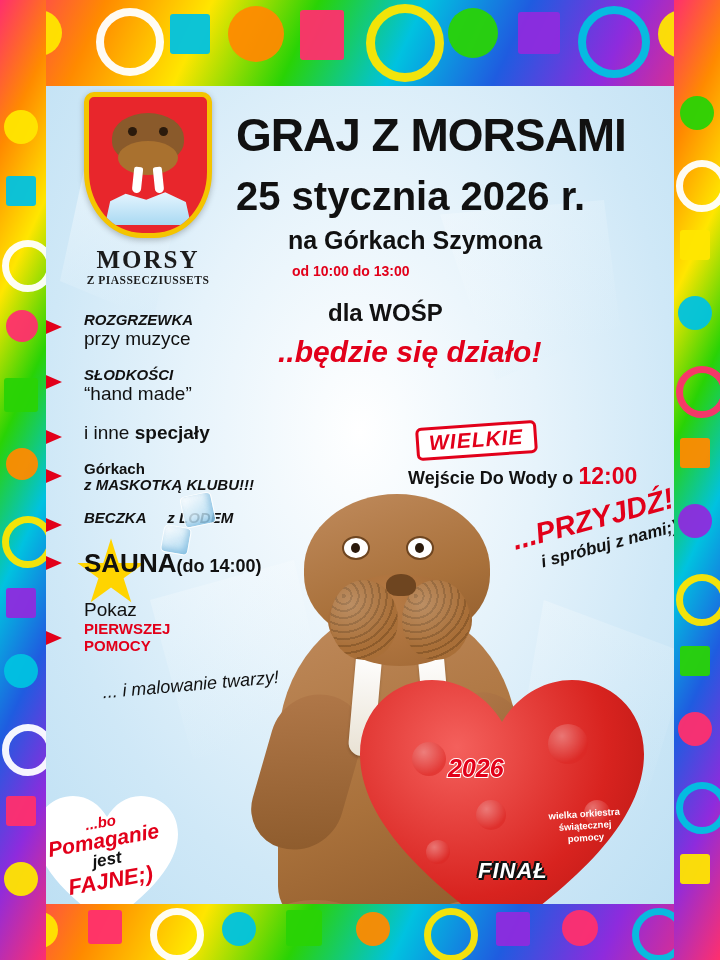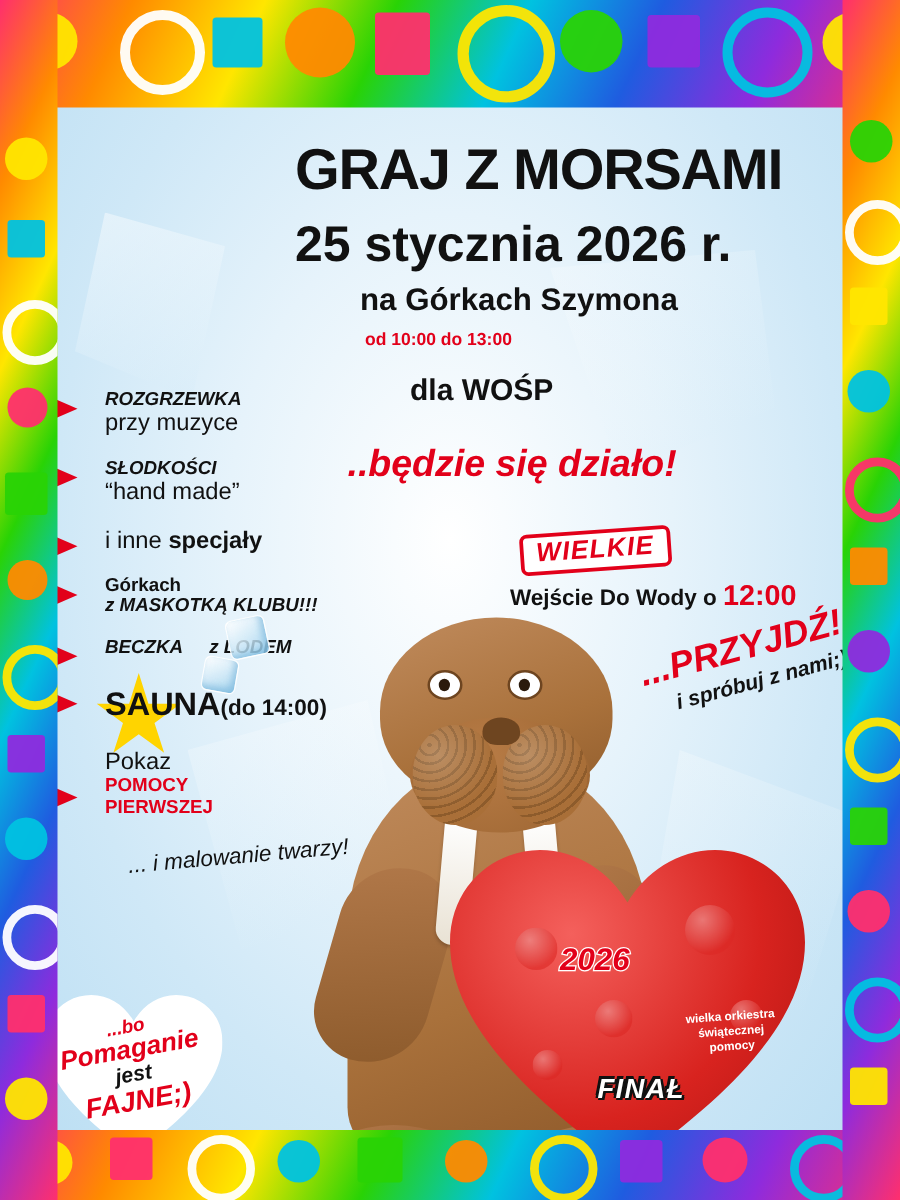--- a/index.html
+++ b/index.html
@@ -180,21 +180,21 @@
     color: #e2001a;
   }
   .h-for {
     margin-top: 20px;
     margin-left: 92px;
     font-size: 24px;
     font-weight: 700;
     color: #111;
   }
   .h-tag {
-    margin-top: 28px;
+    margin-top: 8px;
     margin-left: 42px;
     font-size: 30px;
     font-weight: 700;
     color: #e2001a;
     font-style: italic;
   }
 
   
   .wielkie-wrap {
     position: absolute;
@@ -551,20 +551,34 @@
 </head>
 <body>
 
 <div id="poster">
 
   <div class="ice" style="left:60px;top:170px;width:120px;height:150px;clip-path:polygon(20% 0,100% 18%,78% 100%,0 74%);"></div>
   <div class="ice" style="left:420px;top:200px;width:200px;height:180px;clip-path:polygon(10% 8%,92% 0,100% 70%,38% 100%);opacity:.3;"></div>
   <div class="ice" style="left:150px;top:560px;width:180px;height:200px;clip-path:polygon(0 20%,80% 0,100% 78%,24% 100%);opacity:.35;"></div>
   <div class="ice" style="left:520px;top:600px;width:170px;height:210px;clip-path:polygon(14% 0,100% 26%,72% 100%,0 66%);opacity:.3;"></div>
 
+  <div class="logo-wrap">
+    <div class="shield">
+      <div class="walrus-head">
+        <span class="walrus-eye l"></span>
+        <span class="walrus-eye r"></span>
+      </div>
+      <div class="walrus-snout"></div>
+      <div class="tusk l"></div>
+      <div class="tusk r"></div>
+      <div class="ice-block"></div>
+    </div>
+    <div class="logo-title">MORSY</div>
+    <div class="logo-sub">Z PIASSECZIUSSETS</div>
+  </div>
 
   <div class="headline">
     <div class="h-main">GRAJ Z MORSAMI</div>
     <div class="h-date">25 stycznia 2026 r.</div>
     <div class="h-place">na Górkach Szymona</div>
     <div class="h-hours">od 10:00 do 13:00</div>
     <div class="h-for">dla WOŚP</div>
     <div class="h-tag">..będzie się działo!</div>
   </div>
 
@@ -617,22 +631,22 @@
       <span class="star"></span>
       <span class="arrow"></span>
       <div class="sauna-line">
         <span>SAUNA</span><span class="small">(do </span><span class="small">14:00</span><span class="small">)</span>
       </div>
     </div>
 
     <div class="item">
       <span class="arrow" style="top:26px;"></span>
       <div class="l2">Pokaz</div>
+      <div class="l1 red" style="font-style:normal;">PIERWSZEJ</div>
       <div class="l1 red" style="font-style:normal;">POMOCY</div>
-      <div class="l1 red" style="font-style:normal;">PIERWSZEJ</div>
     </div>
 
     <div class="malowanie">... i malowanie twarzy!</div>
   </div>
 
   <div class="mascot">
     <div class="m-body"></div>
     <div class="m-flipper l"></div>
     <div class="m-flipper r"></div>
     <div class="m-foot l"></div>

